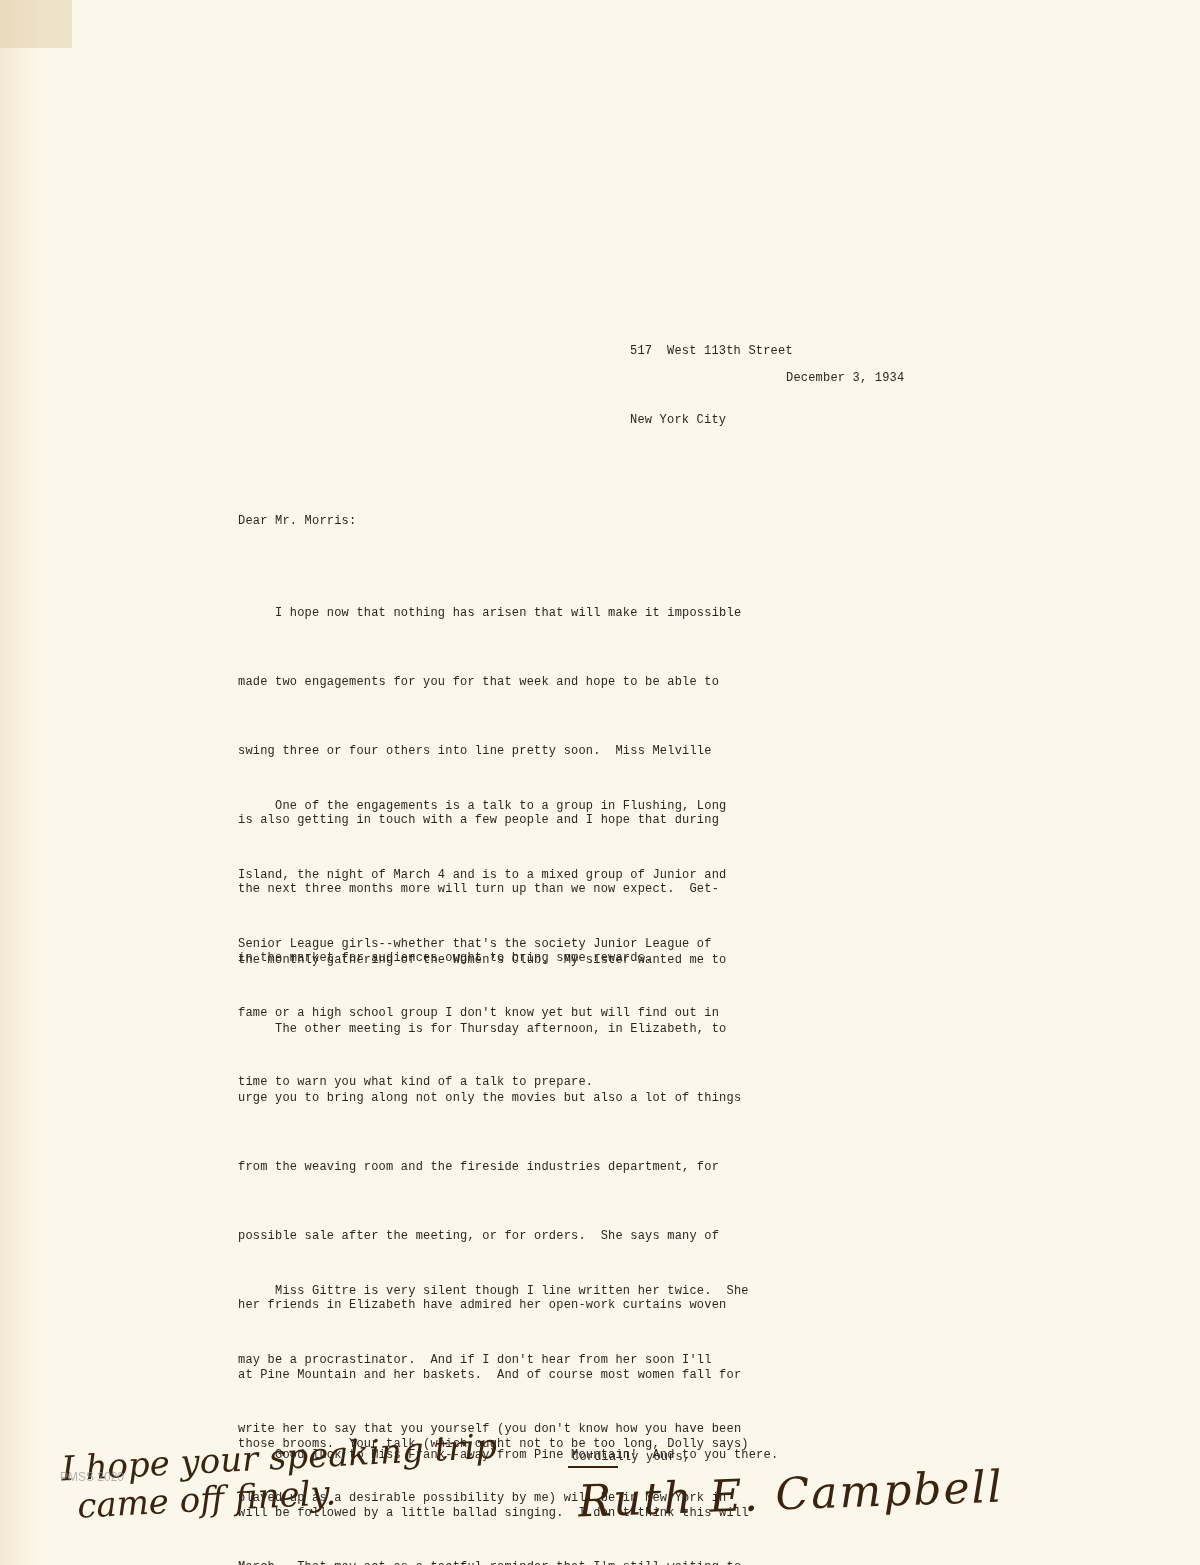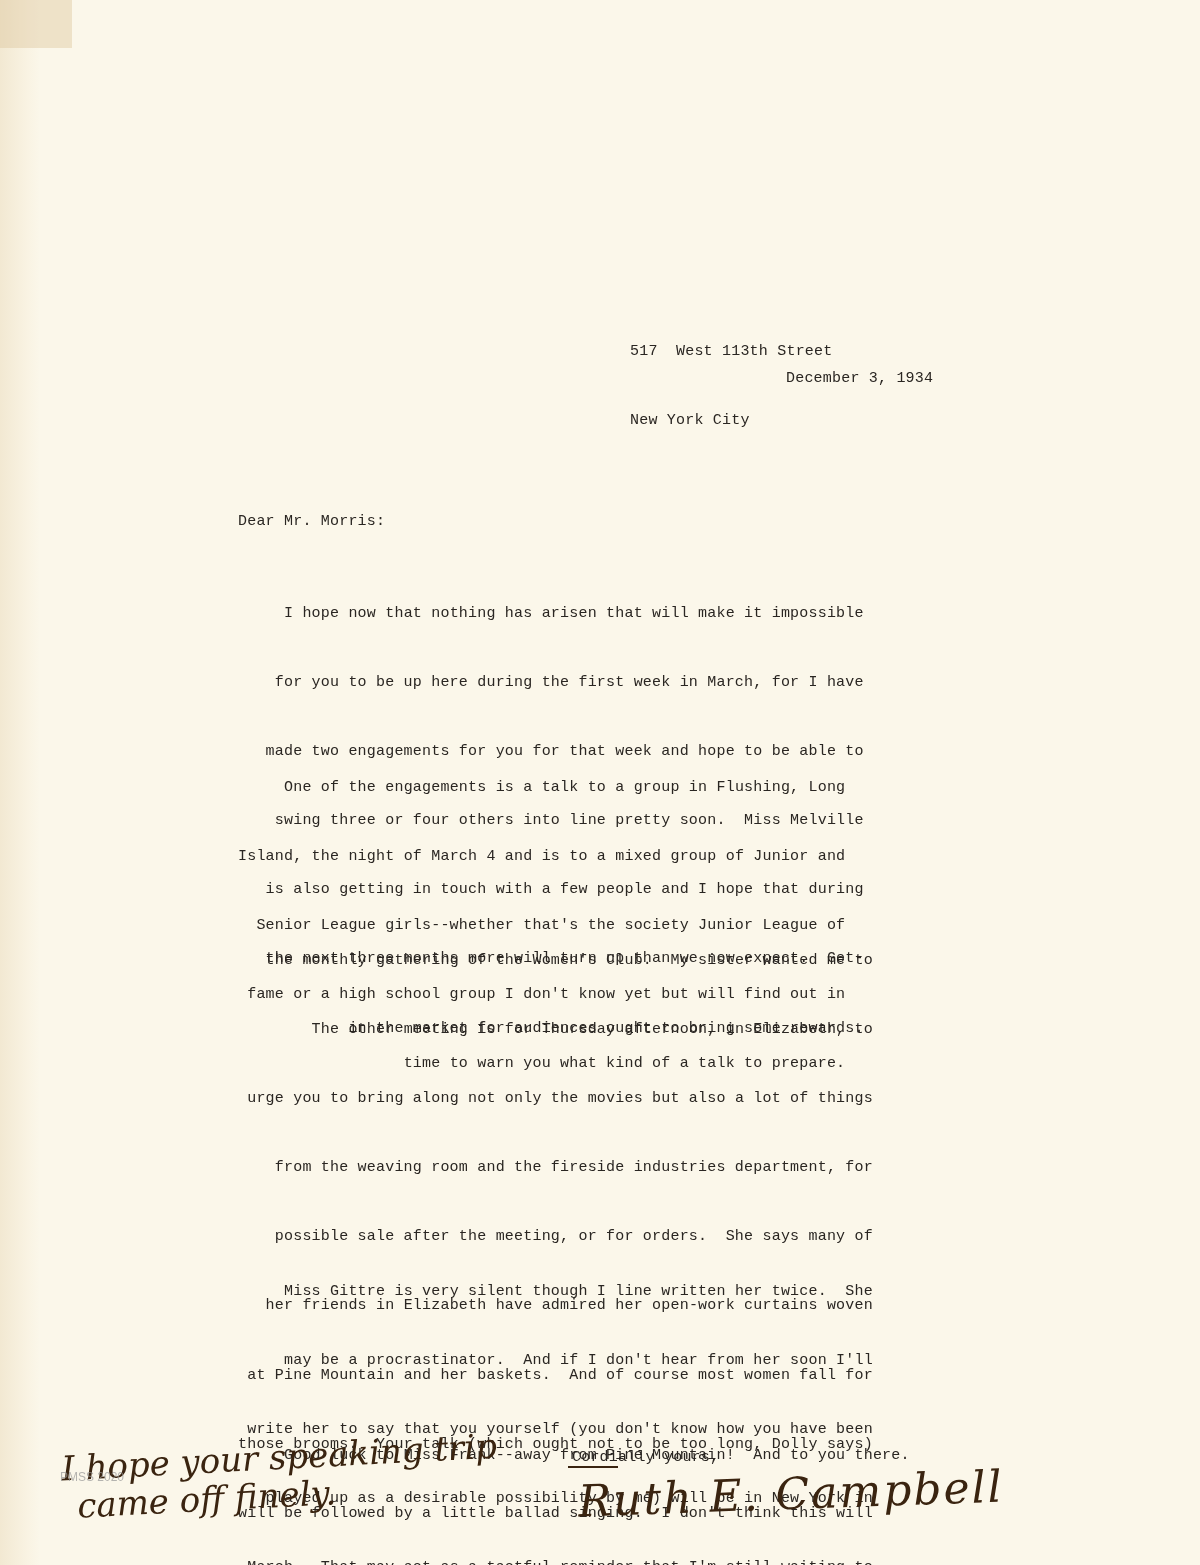--- a/index.html
+++ b/index.html
@@ -23,21 +23,21 @@
       #fbf7ea;
   }
   .corner-stain {
     position: absolute;
     left: 0; top: 0;
     width: 72px; height: 48px;
     background: rgba(222,200,160,0.45);
   }
   .typed {
     position: absolute;
-    font-size: 15px;
+    font-size: 12px;
     line-height: 23px;
     letter-spacing: 0.2px;
     white-space: pre;
   }
   .address {
     left: 630px;
     top: 294px;
   }
   .address div { height: 23px; }
   .date {
@@ -45,23 +45,23 @@
     top: 367px;
   }
   .salutation {
     left: 238px;
     top: 510px;
   }
   .para {
     left: 238px;
     white-space: pre;
   }
-  .para .line { height: 23.1px; text-align: right; }
+  .para .line { height: 23.1px; }
   .p1 { top: 556px; }
-  .p2 { top: 730px; }
+  .p2 { top: 749px; }
   .p3 { top: 903px; }
   .p4 { top: 1234px; }
   .p5 { top: 1398px; }
   .closing {
     left: 572px;
     top: 1446px;
   }
   .handwriting {
     position: absolute;
     font-family: "DejaVu Serif", serif;
@@ -110,21 +110,20 @@
     <div>517  West 113th Street</div>
     <div>New York City</div>
   </div>
 
   <div class="typed date">December 3, 1934</div>
 
   <div class="typed salutation">Dear Mr. Morris:</div>
 
   <div class="typed para p1">
     <div class="line">     I hope now that nothing has arisen that will make it impossible</div>
-    <div class="line">for you to be up here during the first week in March, for I have</div>
     <div class="line">made two engagements for you for that week and hope to be able to</div>
     <div class="line">swing three or four others into line pretty soon.  Miss Melville</div>
     <div class="line">is also getting in touch with a few people and I hope that during</div>
     <div class="line">the next three months more will turn up than we now expect.  Get-</div>
     <div class="line">in the market for audiences ought to bring some rewards.</div>
   </div>
 
   <div class="typed para p2">
     <div class="line">     One of the engagements is a talk to a group in Flushing, Long</div>
     <div class="line">Island, the night of March 4 and is to a mixed group of Junior and</div>

